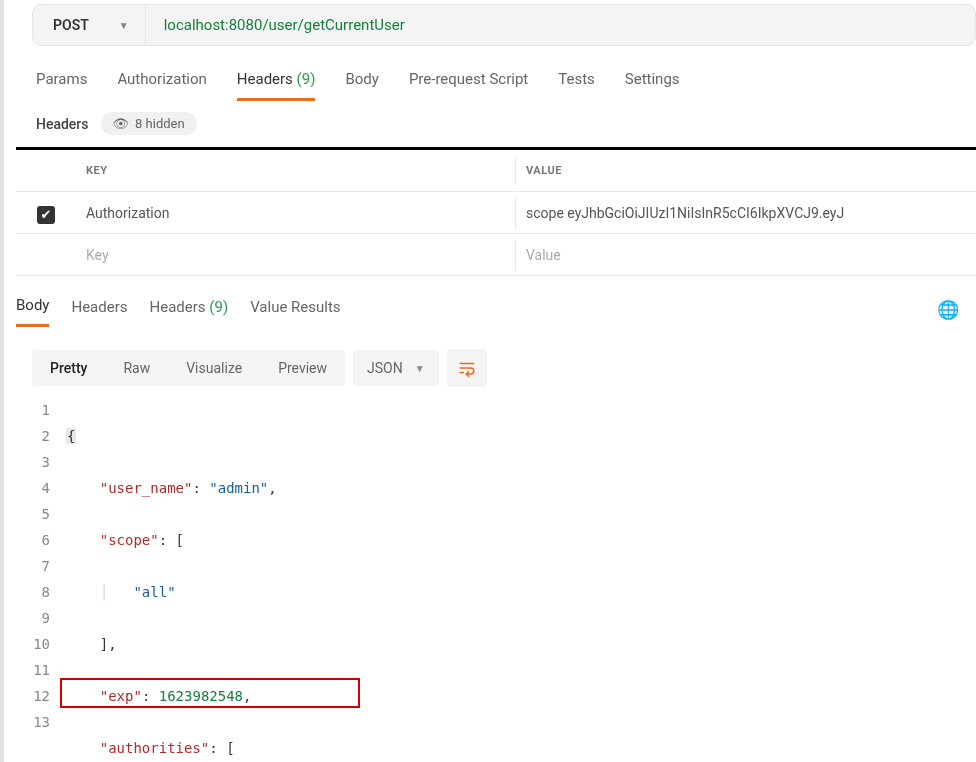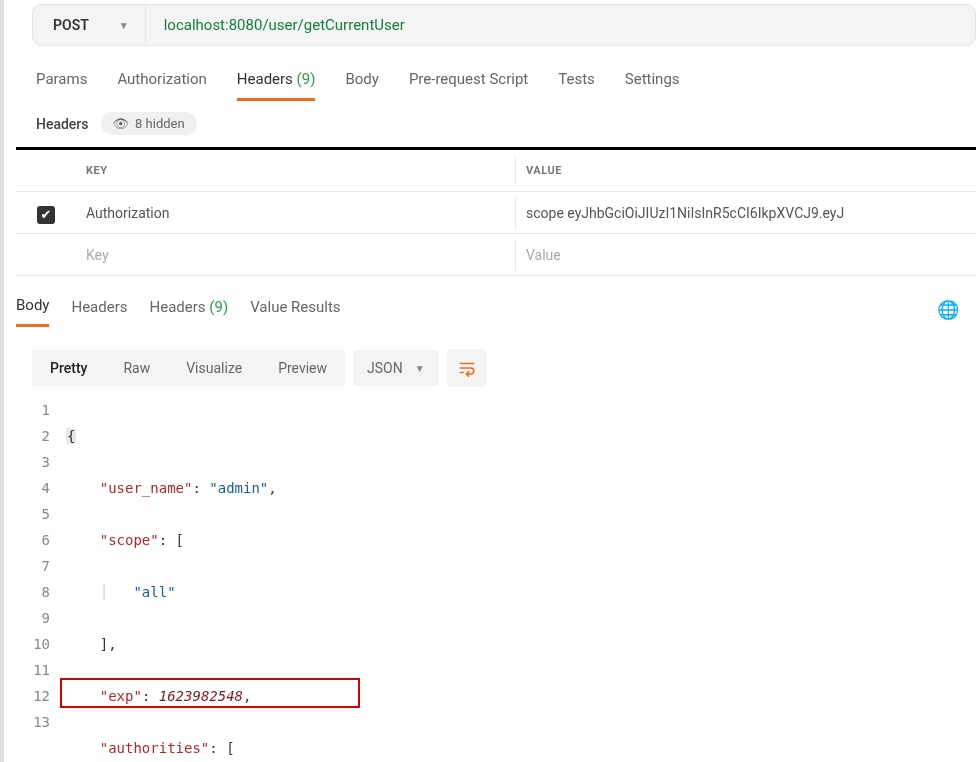--- a/index.html
+++ b/index.html
@@ -157,21 +157,21 @@
     color: #888;
     width: 44px;
     padding-right: 16px;
     user-select: none;
   }
   .code { flex:1; white-space: pre; color: #333; position: relative; }
   .tok-brace { color: #333; background:#e8e8e8; padding:0 1px; }
   .tok-punc { color: #333; }
   .tok-key { color: #b02a2a; }
   .tok-str { color: #155e9e; }
-  .tok-num { color: #7f1d1d; font-style: italic; }
+  .tok-num { color: #15803d; }
   .guide { color: #d0d0d0; }
   .highlight-box {
     position: absolute;
     border: 2px solid #d40000;
     pointer-events: none;
   }
 </style>
 </head>
 <body>
 

